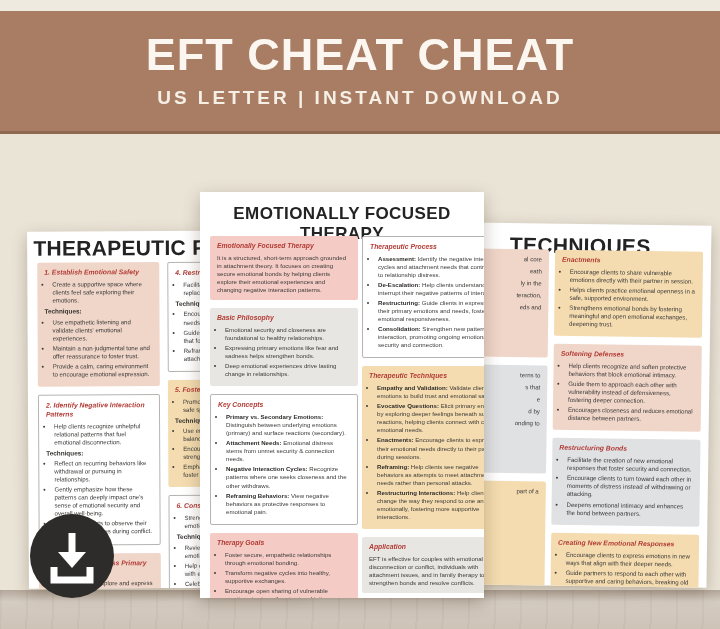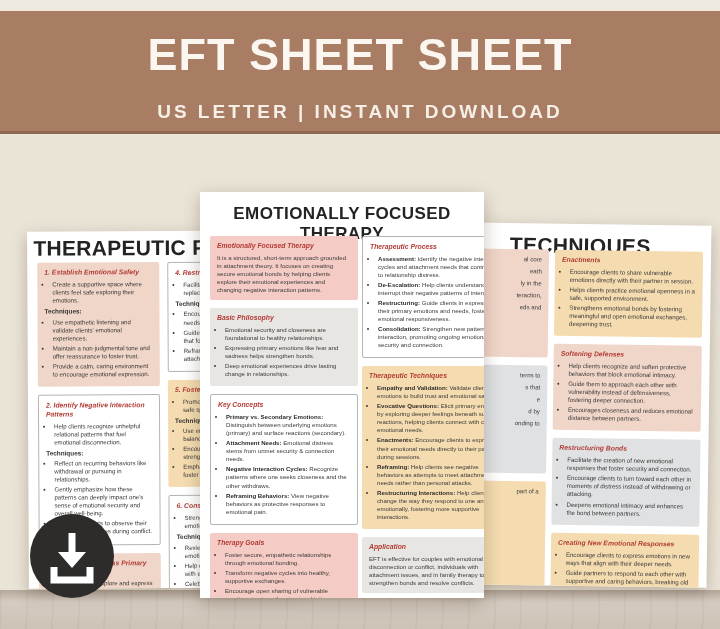--- a/index.html
+++ b/index.html
@@ -5,21 +5,21 @@
   html,body{margin:0;padding:0;}
   body{font-family:"Liberation Sans",sans-serif;-webkit-text-size-adjust:none;}
   .canvas{position:relative;width:720px;height:629px;overflow:hidden;
     background:var(--c-bg,#eae4d7);}
   
   .topstrip{position:absolute;left:0;top:0;width:720px;height:11px;background:#efeadf;}
   .banner{position:absolute;left:0;top:11px;width:720px;height:120px;
     background:var(--c-banner,#a87d64);border-bottom:3px solid #8f6852;text-align:center;}
   .banner-title{margin:0;padding-top:18px;font-size:45px;font-weight:800;letter-spacing:1px;
     color:#fbf7f0;}
-  .banner-sub{margin-top:20px;font-size:19px;font-weight:600;letter-spacing:3px;color:#f6efe5;}
+  .banner-sub{margin-top:6px;font-size:19px;font-weight:600;letter-spacing:3px;color:#f6efe5;}
   
   .floor{position:absolute;left:0;top:590px;width:720px;height:39px;
     background:
       repeating-linear-gradient(91deg,rgba(125,108,92,.07) 0 2px,transparent 2px 26px),
       linear-gradient(180deg,#b4a89b 0%,#d5ccc1 30%,#cdc3b7 100%);}
   
   .page{position:absolute;background:#fff;box-shadow:0 5px 16px rgba(70,50,30,.30);overflow:hidden;}
   .page-left{left:28px;top:231px;width:276px;height:357px;transform:rotate(-0.3deg);z-index:1;}
   .page-right{left:447px;top:224px;width:262px;height:362px;transform:rotate(0.8deg);z-index:1;}
   .page-center{left:200px;top:192px;width:284px;height:406px;z-index:3;}
@@ -55,21 +55,21 @@
   .badge{position:absolute;left:30px;top:514px;width:84px;height:84px;z-index:5;}
 </style>
 </head>
 <body>
 
 <div class="canvas">
 
   <div class="topstrip"></div>
 
   <div class="banner">
-    <h1 class="banner-title">EFT SHEET SHEET</h1>
+    <h1 class="banner-title">EFT CHEAT CHEAT</h1>
     <div class="banner-sub">US LETTER  |  INSTANT DOWNLOAD</div>
   </div>
 
   <div class="floor"></div>
 
   <div class="page page-left">
     <div class="pg-title">THERAPEUTIC PROCESS</div>
     <div class="col col-l">
         <div class="box v-peach">
           <div class="box-h">1. Establish Emotional Safety</div>

